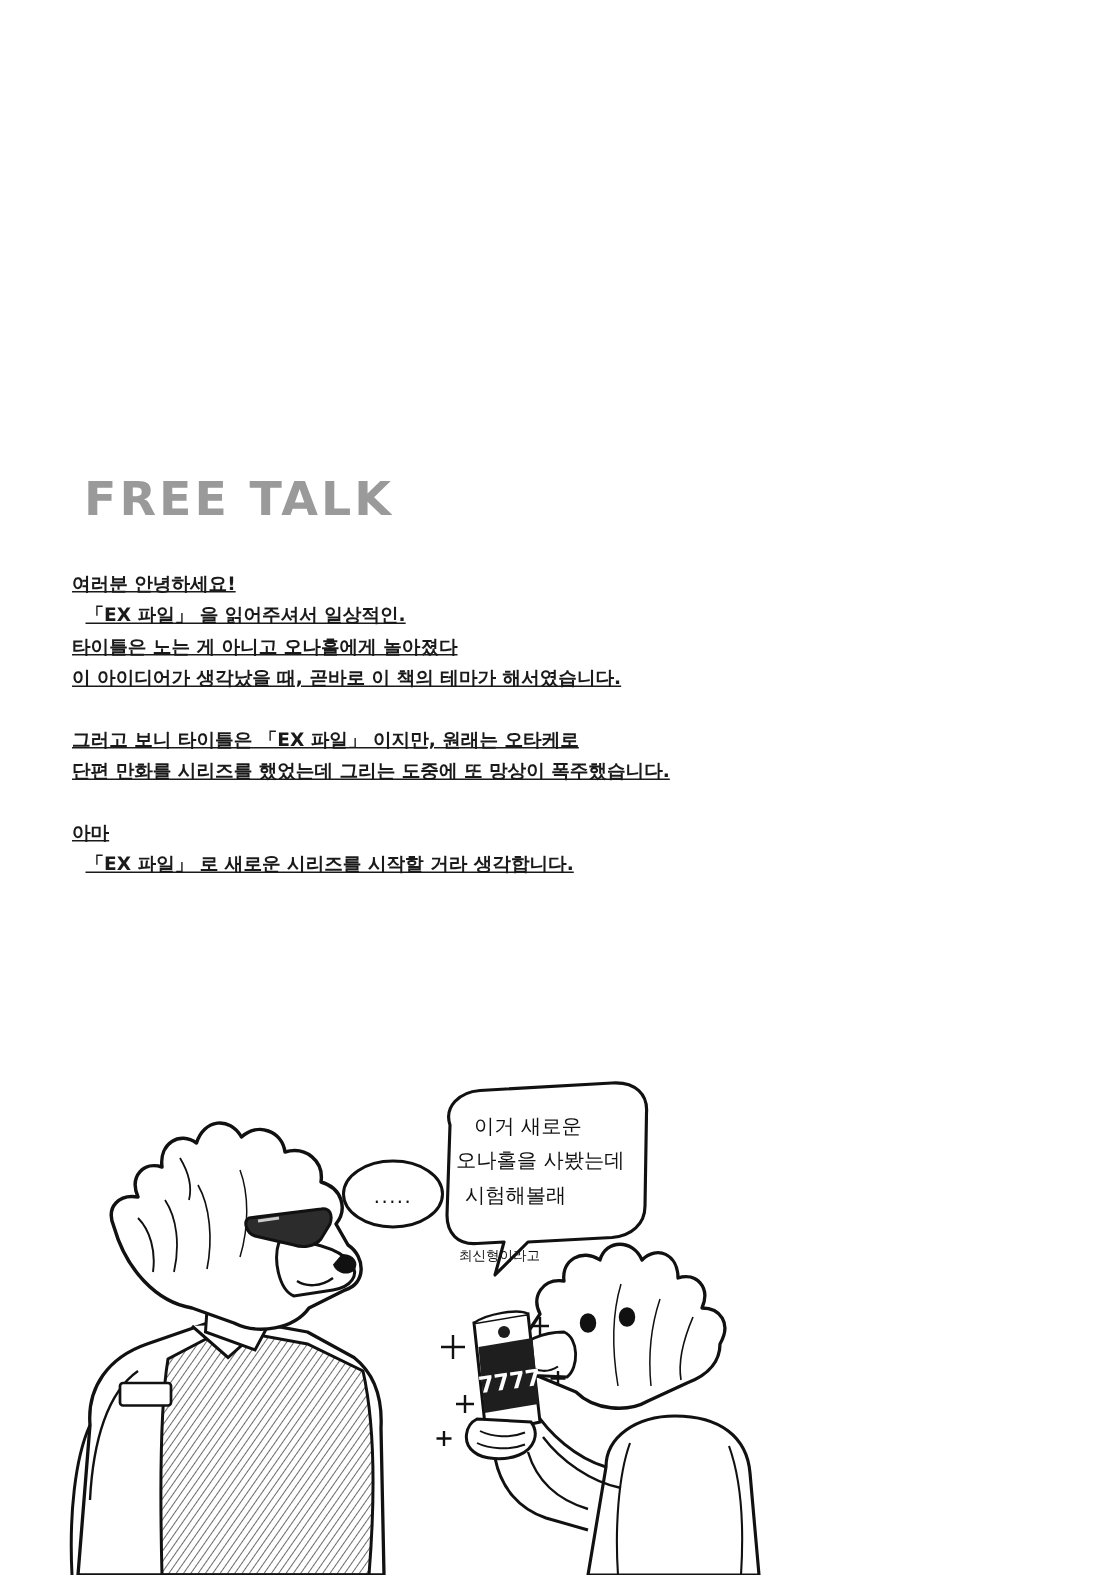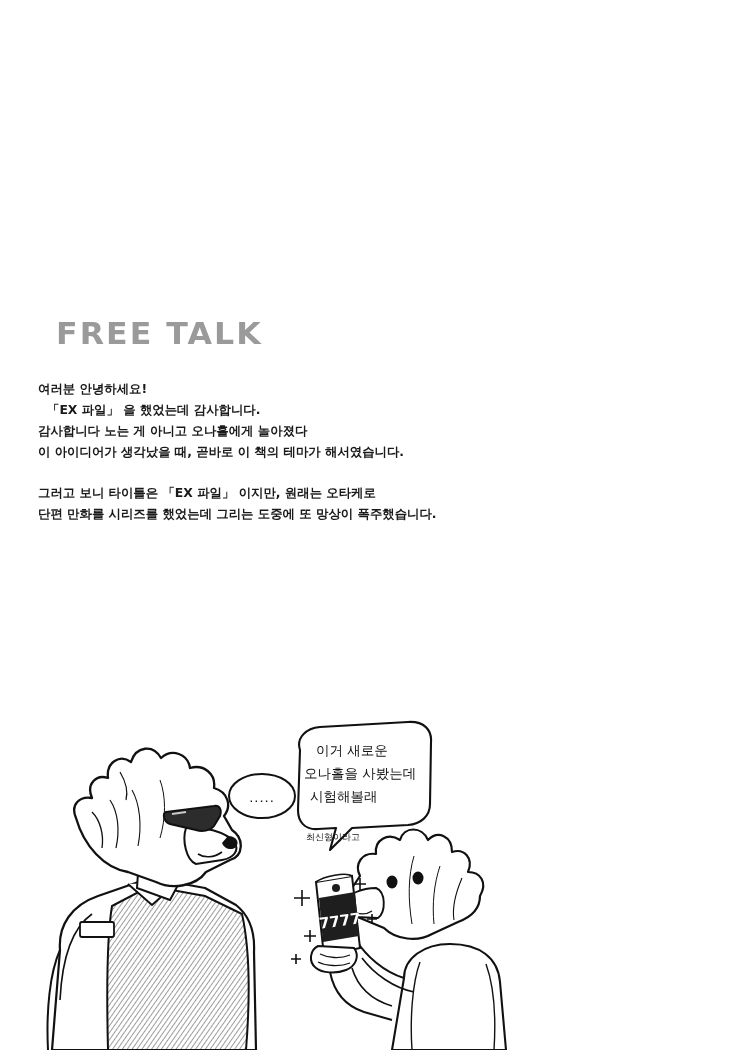--- a/index.html
+++ b/index.html
@@ -34,28 +34,29 @@
     letter-spacing: 2px;
     color: #9a9a9a;
     -webkit-text-stroke: 0px;
     transform: scaleX(1.02);
     transform-origin: left center;
   }
 
   
   #body-copy {
     position: absolute;
-    left: 38px;
+    left: 48px;
     top: 378px;
     width: 560px;
     font-family: "DejaVu Sans", sans-serif;
     font-size: 12.4px;
     line-height: 21px;
     color: #1a1a1a;
     font-weight: 600;
+    text-decoration: underline;
   }
   #body-copy .para { margin: 0 0 20px 0; }
   #body-copy .para:last-child { margin-bottom: 0; }
   #body-copy .line { white-space: pre-wrap; }
   #body-copy .indent { padding-left: 9px; }
 
   
   #illustration {
     position: absolute;
     left: 0;
@@ -71,30 +72,34 @@
 <body>
 
 <div id="page">
 
   <div id="free-talk-heading">FREE TALK</div>
 
   <div id="body-copy">
 
     <div class="para">
       <div class="line">여러분 안녕하세요!</div>
-      <div class="line indent">「EX 파일」 을 했었는데 감사합니다.</div>
-      <div class="line">감사합니다 노는 게 아니고 오나홀에게 놀아졌다</div>
+      <div class="line indent">「EX 파일」 을 읽어주셔서 일상적인.</div>
+      <div class="line">타이틀은 노는 게 아니고 오나홀에게 놀아졌다</div>
       <div class="line">이 아이디어가 생각났을 때, 곧바로 이 책의 테마가 해서였습니다.</div>
     </div>
 
     <div class="para">
       <div class="line">그러고 보니 타이틀은 「EX 파일」 이지만, 원래는 오타케로</div>
       <div class="line">단편 만화를 시리즈를 했었는데 그리는 도중에 또 망상이 폭주했습니다.</div>
     </div>
 
+    <div class="para">
+      <div class="line">아마</div>
+      <div class="line indent">「EX 파일」 로 새로운 시리즈를 시작할 거라 생각합니다.</div>
+    </div>
 
   </div>
 
   <div id="illustration">
     <svg width="729" height="350" viewBox="0 0 729 350" xmlns="http://www.w3.org/2000/svg">
       <defs>
         <pattern id="hatch" width="4" height="4" patternUnits="userSpaceOnUse" patternTransform="rotate(35)">
           <line x1="0" y1="0" x2="0" y2="4" stroke="#2b2b2b" stroke-width="1.1"></line>
         </pattern>
         <pattern id="hatchfine" width="3" height="3" patternUnits="userSpaceOnUse" patternTransform="rotate(35)">

